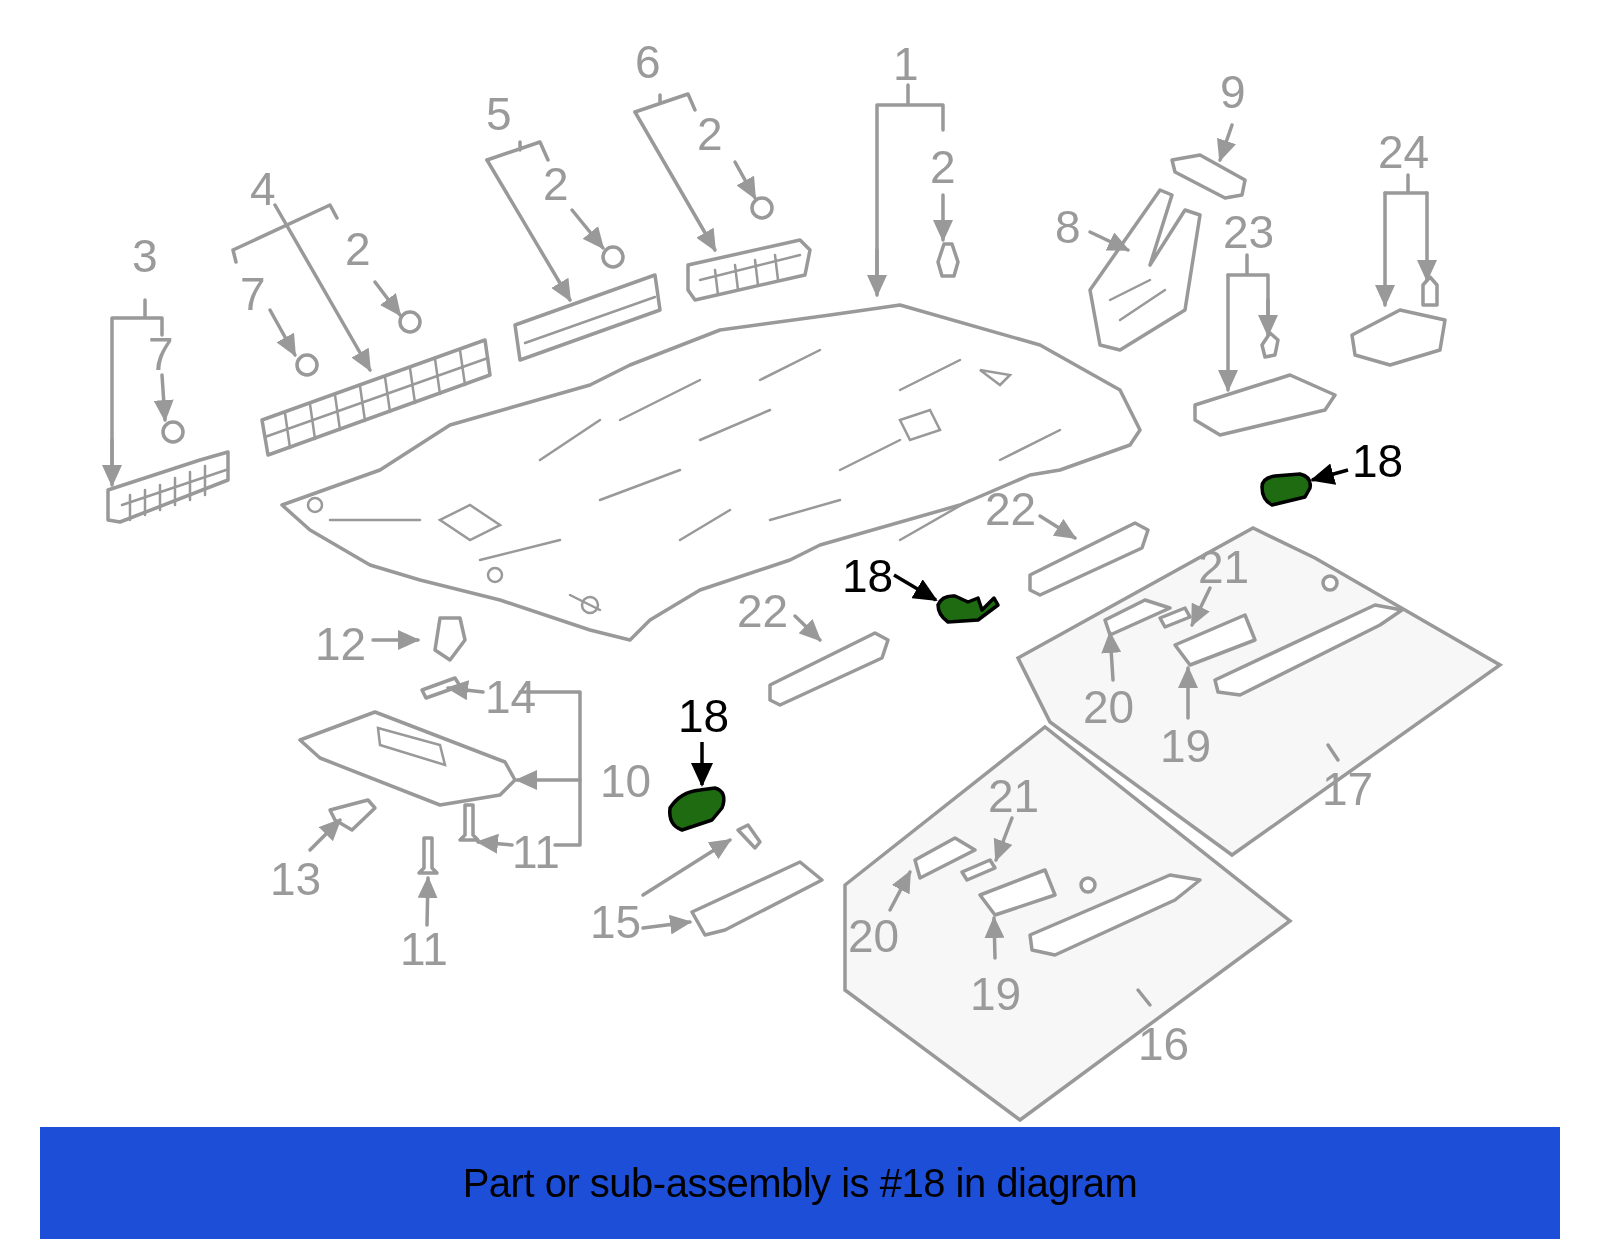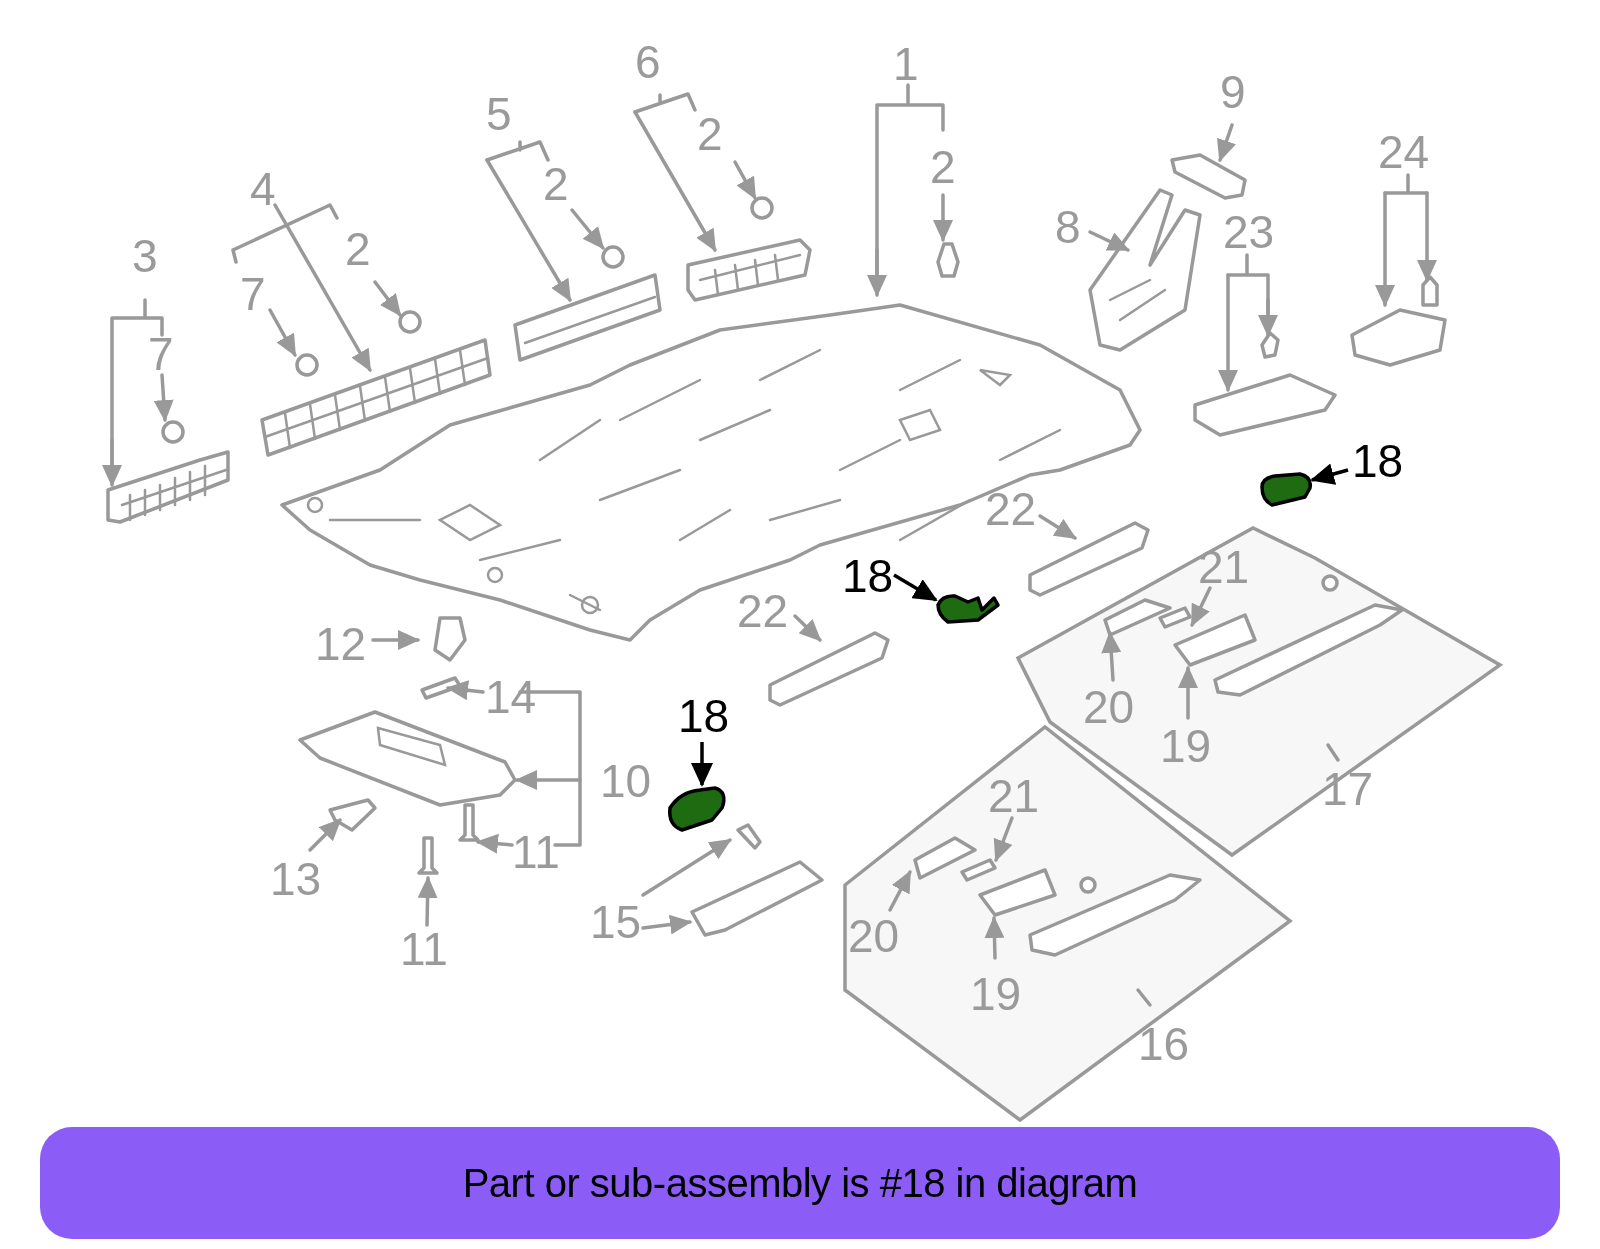--- a/index.html
+++ b/index.html
@@ -6,22 +6,22 @@
   body{width:1600px;height:1249px;position:relative;overflow:hidden;font-family:"Liberation Sans",sans-serif;}
   #diagram{position:absolute;left:0;top:0;width:1600px;height:1125px;}
   .lbl{font-family:"Liberation Sans",sans-serif;font-size:46px;fill:#9a9a9a;}
   .lbl18{font-family:"Liberation Sans",sans-serif;font-size:46px;fill:#000;}
   .ln{stroke:#999;stroke-width:3.5;fill:none;stroke-linecap:round;stroke-linejoin:round;}
   .part{stroke:#999;stroke-width:3.5;fill:#fff;stroke-linejoin:round;}
   .thin{stroke:#999;stroke-width:2.5;fill:none;stroke-linecap:round;}
   .panel{fill:#f7f7f7;stroke:#999;stroke-width:3.5;}
   .green{fill:#1e6b12;stroke:#000;stroke-width:3.5;stroke-linejoin:round;}
   .blk{stroke:#000;stroke-width:3.5;fill:none;}
-  #banner{position:absolute;left:40px;top:1127px;width:1520px;height:112px;background:#8b5cf6;
-    display:flex;flex-direction:row;align-items:center;justify-content:center;border-radius:32px;}
+  #banner{position:absolute;left:40px;top:1127px;width:1520px;height:112px;background:#1d4ed8;
+    display:flex;flex-direction:row;align-items:center;justify-content:center;}
   #banner .line{font-family:"Liberation Sans",sans-serif;font-size:40px;color:#000;line-height:50px;letter-spacing:-0.5px;}
 </style>
 </head>
 <body>
 
 <svg id="diagram" viewBox="0 0 1600 1125" xmlns="http://www.w3.org/2000/svg">
   <defs>
     <marker id="ag" markerWidth="10" markerHeight="10" refX="8" refY="5" orient="auto" markerUnits="userSpaceOnUse">
       <path d="M0,0 L10,5 L0,10 z" fill="#999"></path>
     </marker>

